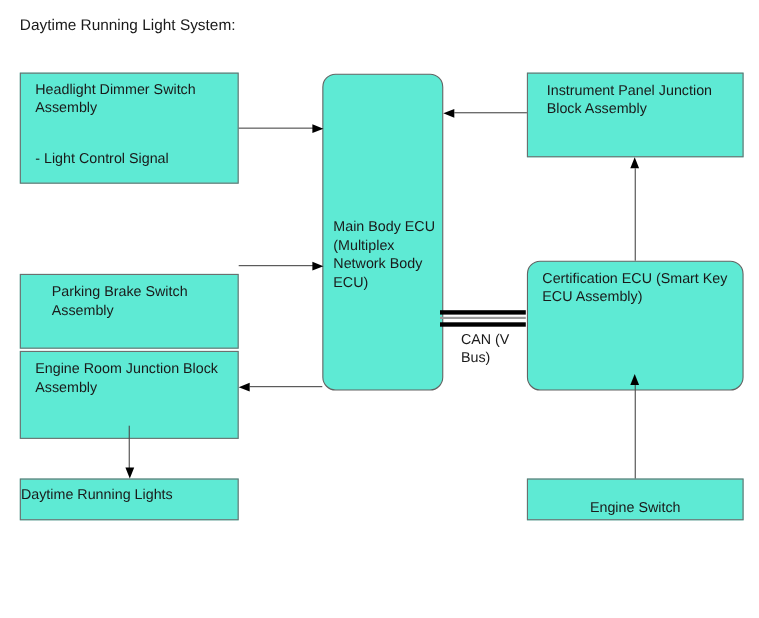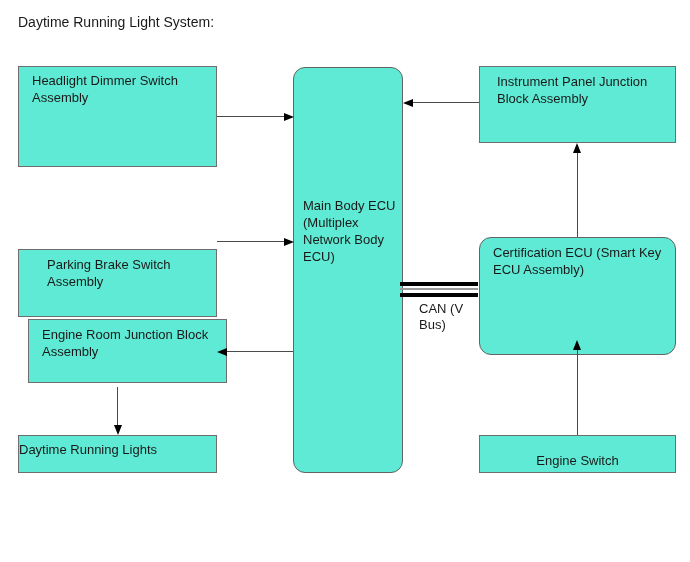--- a/index.html
+++ b/index.html
@@ -85,35 +85,36 @@
 </style>
 </head>
 <body>
 
 <div id="canvas">
 
   <div class="title">Daytime Running Light System:</div>
 
   <div class="node" style="left:18px; top:66px; width:199px; height:101px; padding:5px 6px 0 13px;">
     <div>Headlight Dimmer Switch Assembly</div>
+    <div style="margin-top:29px;">- Light Control Signal</div>
   </div>
 
   <div class="node" style="left:18px; top:208px; width:199px; height:68px; padding:6px 6px 0 28px;margin-top:41px;">
     <div>Parking Brake Switch Assembly</div>
   </div>
 
-  <div class="node" style="left:28px; top:319px; width:199px; height:64px; padding:6px 6px 0 13px;">
+  <div class="node" style="left:18px; top:319px; width:199px; height:80px; padding:6px 6px 0 13px;">
     <div>Engine Room Junction Block Assembly</div>
   </div>
 
   <div class="node" style="left:18px; top:435px; width:199px; height:38px; padding:5px 0 0 0; text-align:left;">
     <div>Daytime Running Lights</div>
   </div>
 
-  <div class="node rounded" style="left:293px; top:67px; width:110px; height:406px; padding:129px 3px 0 9px;">
+  <div class="node rounded" style="left:293px; top:67px; width:110px; height:288px; padding:129px 3px 0 9px;">
     <div>Main Body ECU (Multiplex Network Body ECU)</div>
   </div>
 
   <div class="node" style="left:479px; top:66px; width:197px; height:77px; padding:6px 8px 0 17px;">
     <div>Instrument Panel Junction Block Assembly</div>
   </div>
 
   <div class="node rounded" style="left:479px; top:237px; width:197px; height:118px; padding:6px 6px 0 13px;">
     <div>Certification ECU (Smart Key ECU Assembly)</div>
   </div>

